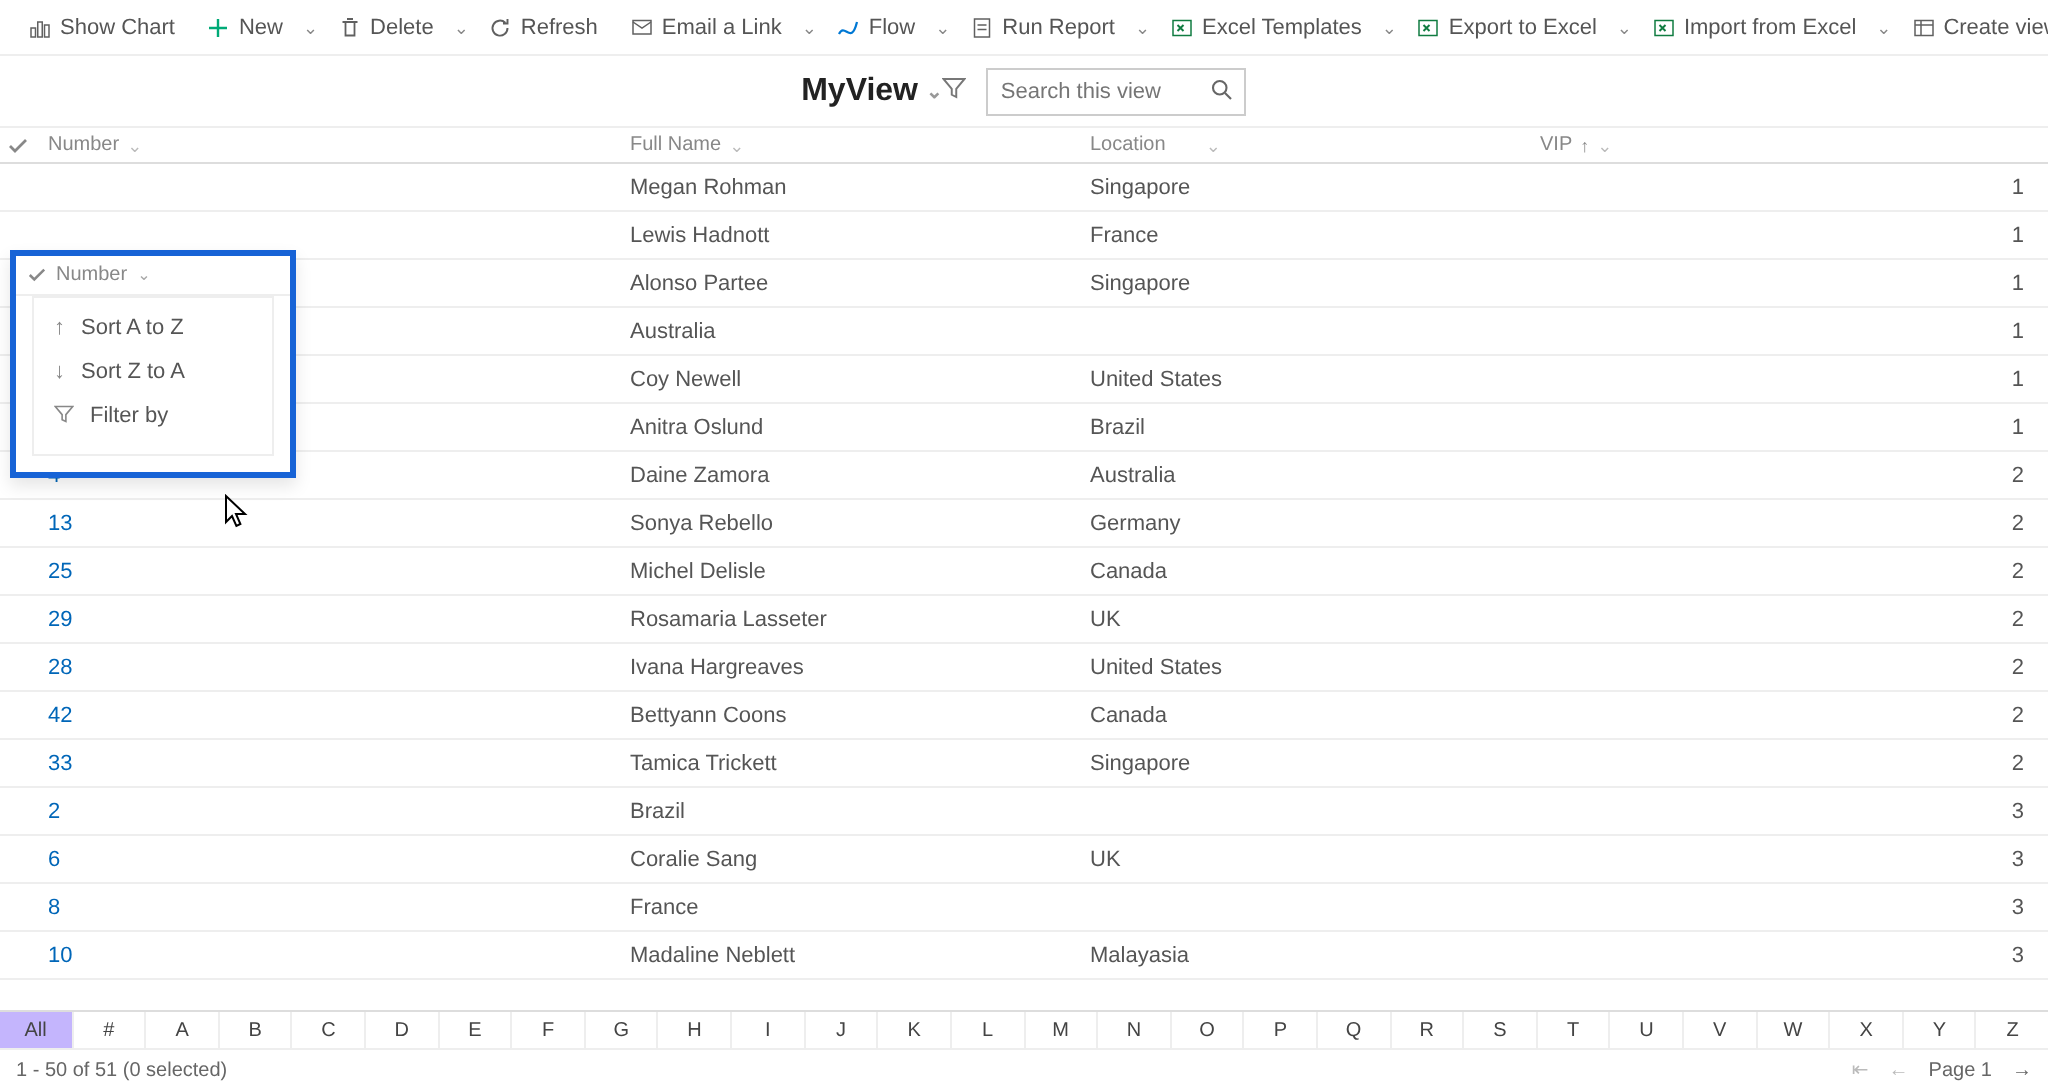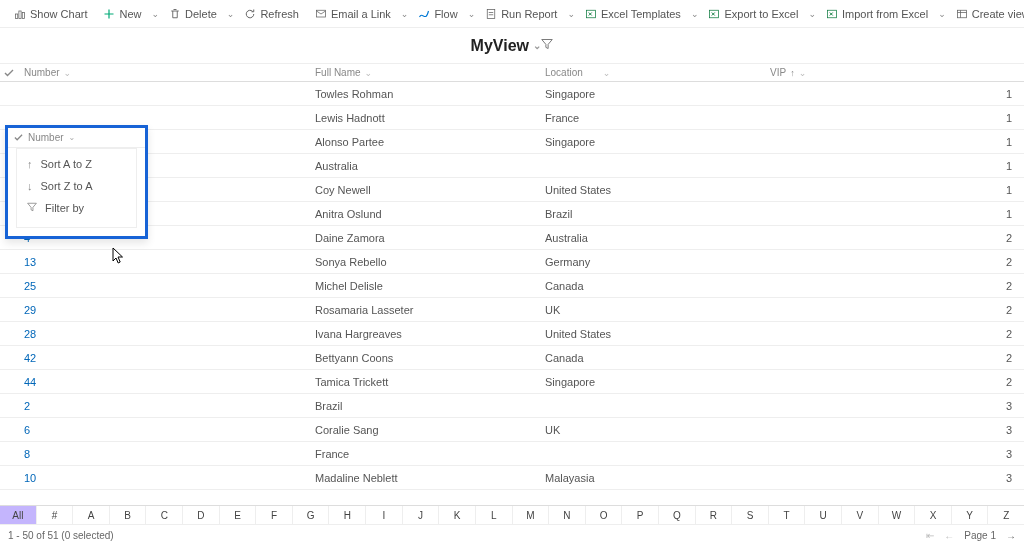--- a/index.html
+++ b/index.html
@@ -294,20 +294,29 @@
   <div class="view-title">
     <span>MyView</span>
     <span class="chev-down">⌄</span>
   </div>
   <div class="view-right">
     <span style="color:#777;cursor:pointer;">
       <svg width="12" height="12" viewBox="0 0 16 16">
           <path d="M1 2h14l-5.5 6.5V14l-3-1.5V8.5z" fill="none" stroke="#777" stroke-width="1.3"></path>
         </svg>
     </span>
+    <div class="search-wrap">
+      <input type="text" placeholder="Search this view" style="">
+      <span class="search-icon">
+        <svg width="12" height="12" viewBox="0 0 16 16">
+            <circle cx="6.5" cy="6.5" r="4.5" fill="none" stroke="#666" stroke-width="1.4"></circle>
+            <line x1="10" y1="10" x2="14" y2="14" stroke="#666" stroke-width="1.4"></line>
+          </svg>
+      </span>
+    </div>
   </div>
 </div>
 
 <div class="grid-wrap">
   <div class="grid-header">
     <div class="col-check">
       <svg width="10" height="10" viewBox="0 0 10 10">
           <path d="M1 5l2.5 2.5L9 2" fill="none" stroke="#888" stroke-width="1.4"></path>
         </svg>
     </div>
@@ -326,21 +335,21 @@
     <div class="col-vip hdr-cell">
       <span>VIP</span>
       <span style="color:#888;font-size:9px;">↑</span>
       <span class="chev">⌄</span>
     </div>
   </div>
   <div class="grid-body" id="grid-body">
       <div class="row">
         <div class="col-check"></div>
         <div class="col-num"></div>
-        <div class="col-name">Towles Rohman</div>
+        <div class="col-name">Megan Rohman</div>
         <div class="col-loc">Singapore</div>
         <div class="col-vip">1</div>
       </div>
       <div class="row">
         <div class="col-check"></div>
         <div class="col-num"></div>
         <div class="col-name">Lewis Hadnott</div>
         <div class="col-loc">France</div>
         <div class="col-vip">1</div>
       </div>
@@ -408,21 +417,21 @@
       </div>
       <div class="row">
         <div class="col-check"></div>
         <div class="col-num">42</div>
         <div class="col-name">Bettyann Coons</div>
         <div class="col-loc">Canada</div>
         <div class="col-vip">2</div>
       </div>
       <div class="row">
         <div class="col-check"></div>
-        <div class="col-num">44</div>
+        <div class="col-num">33</div>
         <div class="col-name">Tamica Trickett</div>
         <div class="col-loc">Singapore</div>
         <div class="col-vip">2</div>
       </div>
       <div class="row">
         <div class="col-check"></div>
         <div class="col-num">2</div>
         <div class="col-loc">Brazil</div>
         <div class="col-vip">3</div>
       </div>

